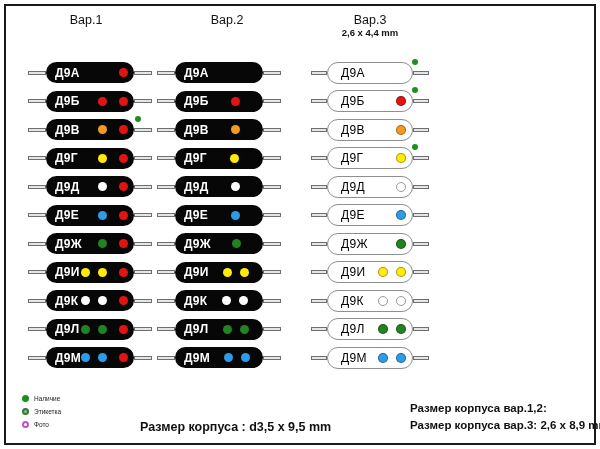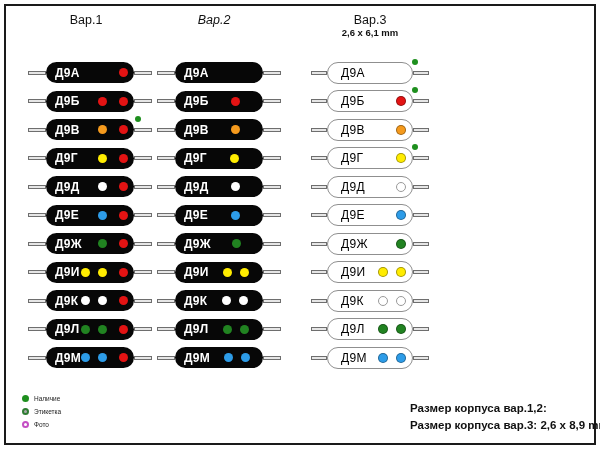--- a/index.html
+++ b/index.html
@@ -45,23 +45,23 @@
   .footer-right{position:absolute;left:410px;top:400px;font-size:11.5px;font-weight:bold;line-height:17px;white-space:nowrap;}
 </style>
 </head>
 <body>
 
 <div id="canvas">
   <div class="frame"></div>
 
 
   <div class="col-header" style="left:86px;top:13px;">Вар.1</div>
-  <div class="col-header" style="left:214px;top:13px;font-style:italic;">Вар.2</div>
+  <div class="col-header" style="left:227px;top:13px;">Вар.2</div>
   <div class="col-header" style="left:370px;top:13px;">Вар.3</div>
-  <div class="col-subtitle" style="left:370px;top:27px;">2,6 x 6,1 mm</div>
+  <div class="col-subtitle" style="left:370px;top:27px;">2,6 x 4,4 mm</div>
 
   <div id="diodes">
       <div class="diode dark" style="left: 28px; top: 61.5px;">
         <span class="lead" style="width: 18px;"></span>
         <span class="dbody" style="width: 88px;">
           <span class="dlabel">Д9А</span>
           <span class="ddots right">
             <span class="dot" style="background: rgb(227, 19, 19);"></span>
           </span>
         </span>
@@ -419,17 +419,18 @@
       <div class="legend-item">
         <span class="legend-dot label"></span>
         <span class="legend-label">Этикетка</span>
       </div>
       <div class="legend-item">
         <span class="legend-dot photo"></span>
         <span class="legend-label">Фото</span>
       </div>
     </div>
 
+  <div class="footer-center">Размер корпуса : d3,5 x 9,5 mm</div>
   <div class="footer-right">
     <div>Размер корпуса вар.1,2:</div>
     <div>Размер корпуса вар.3: 2,6 x 8,9 mm</div>
   </div>
 </div>
 
 </body></html>

